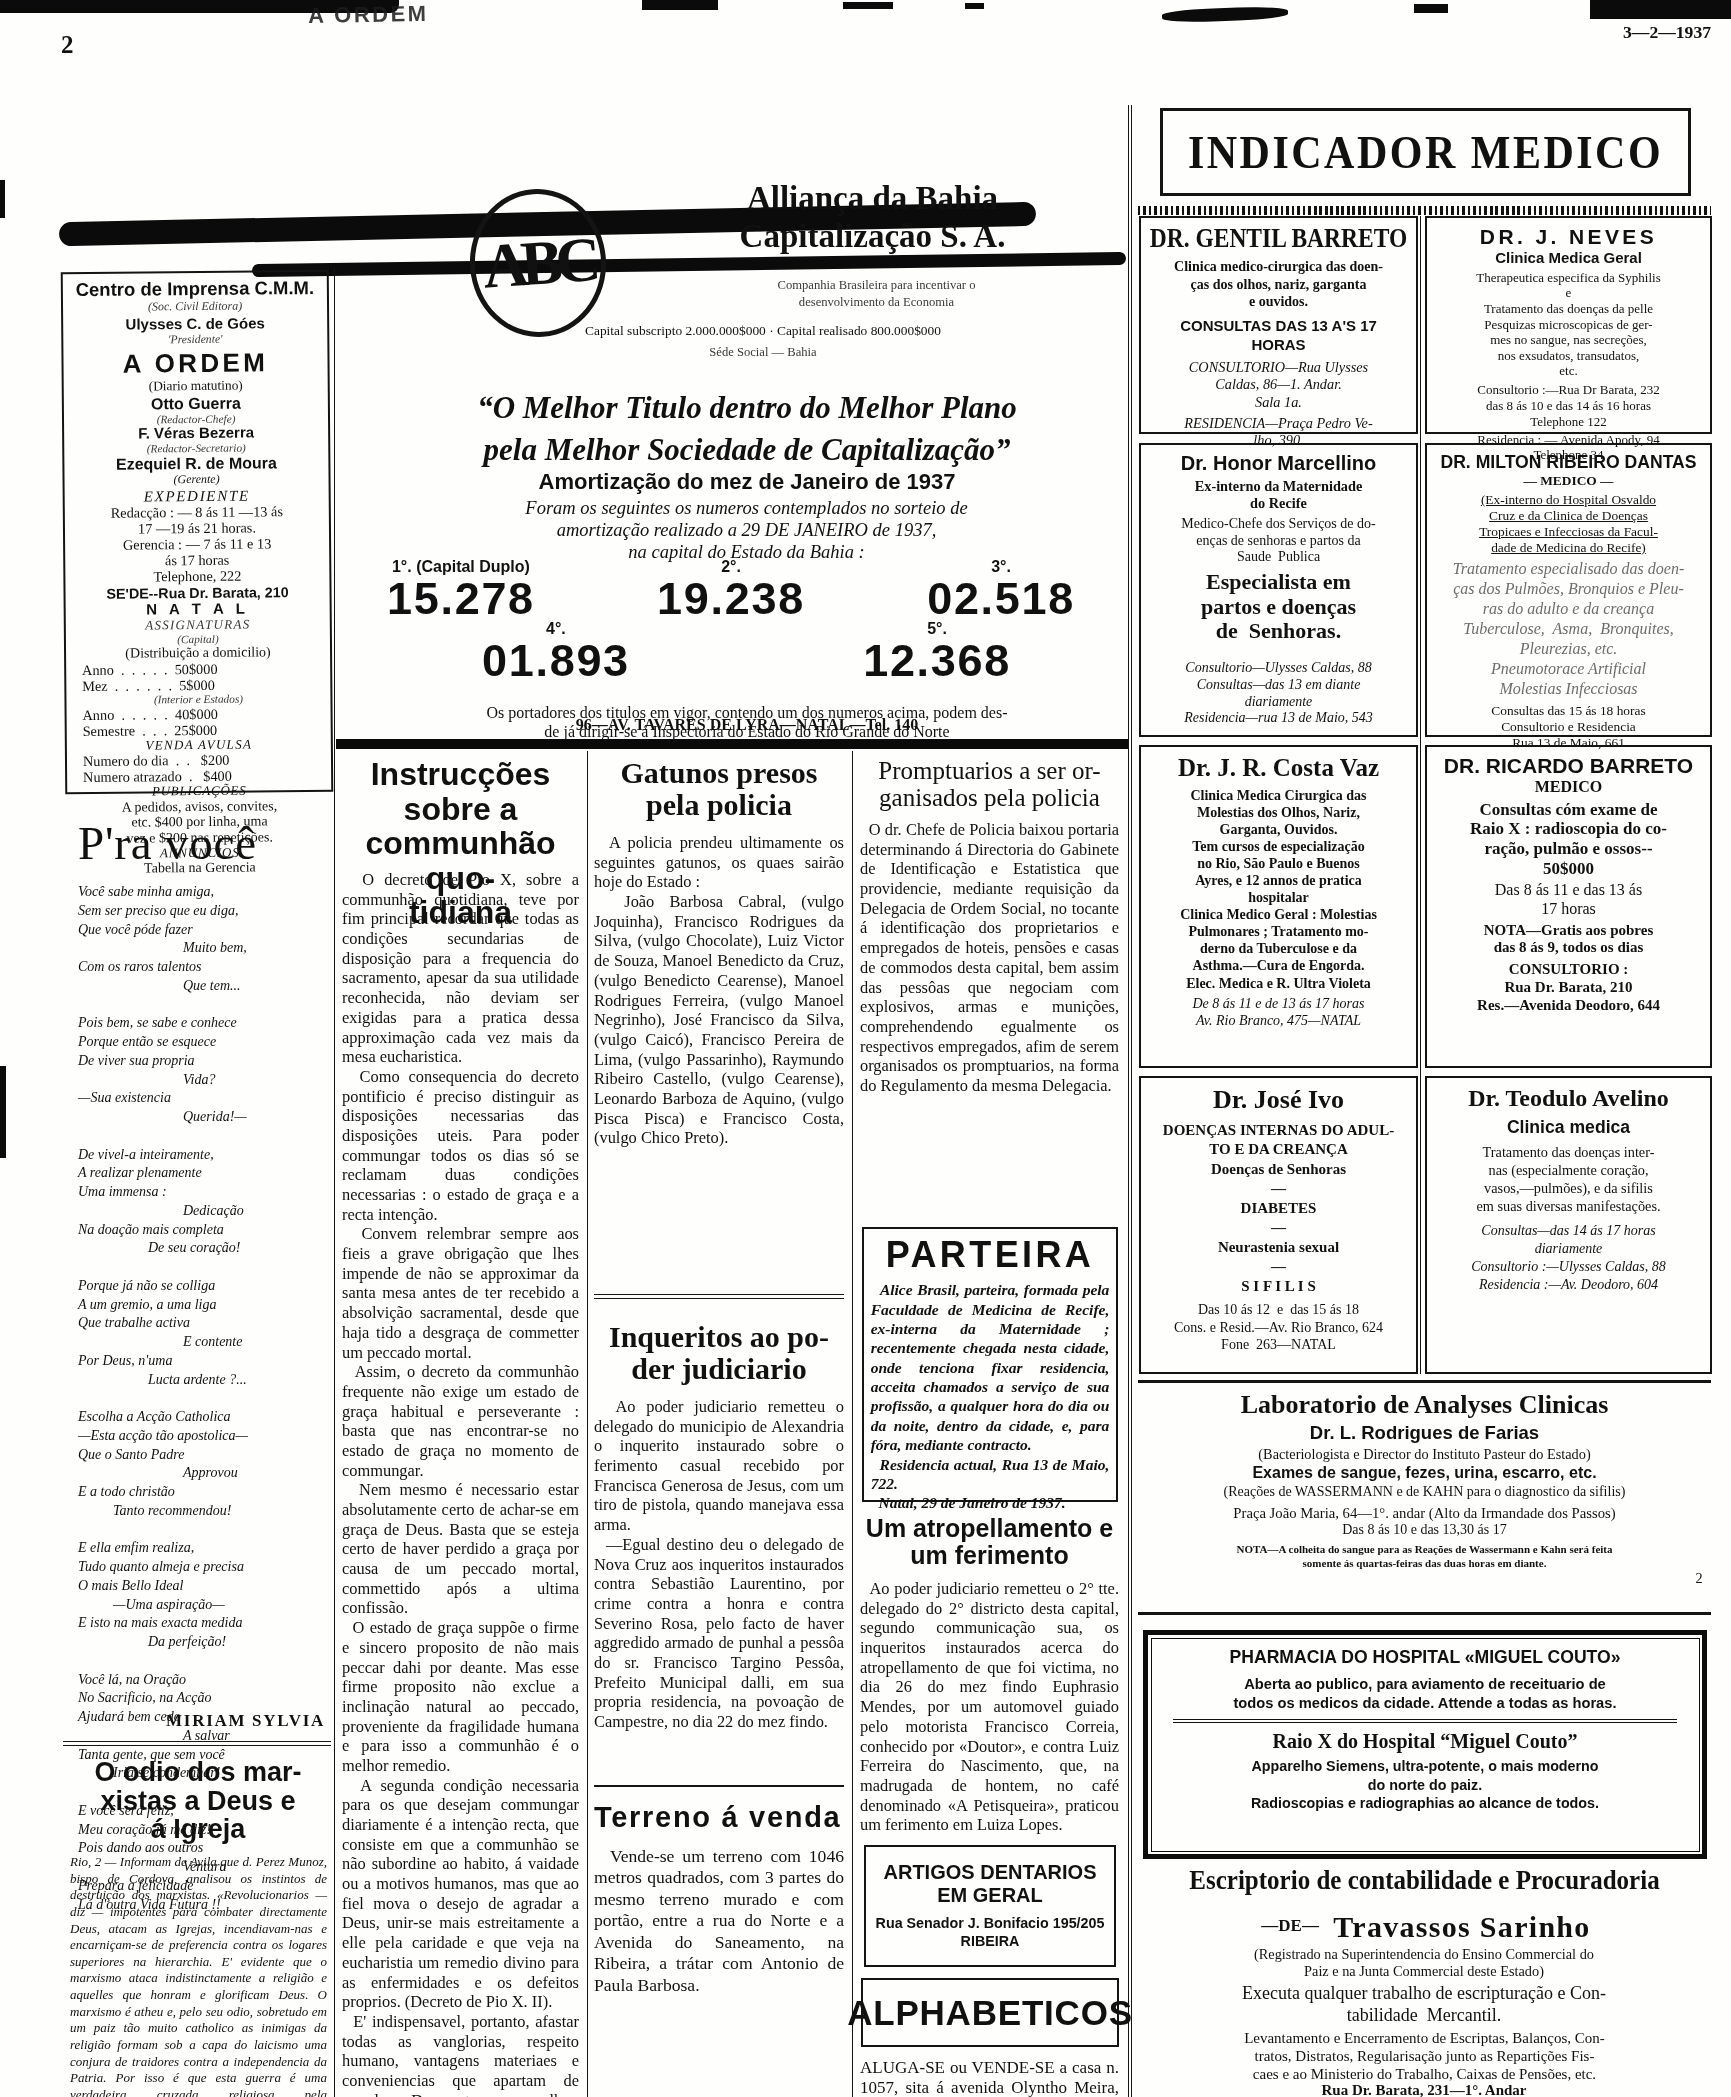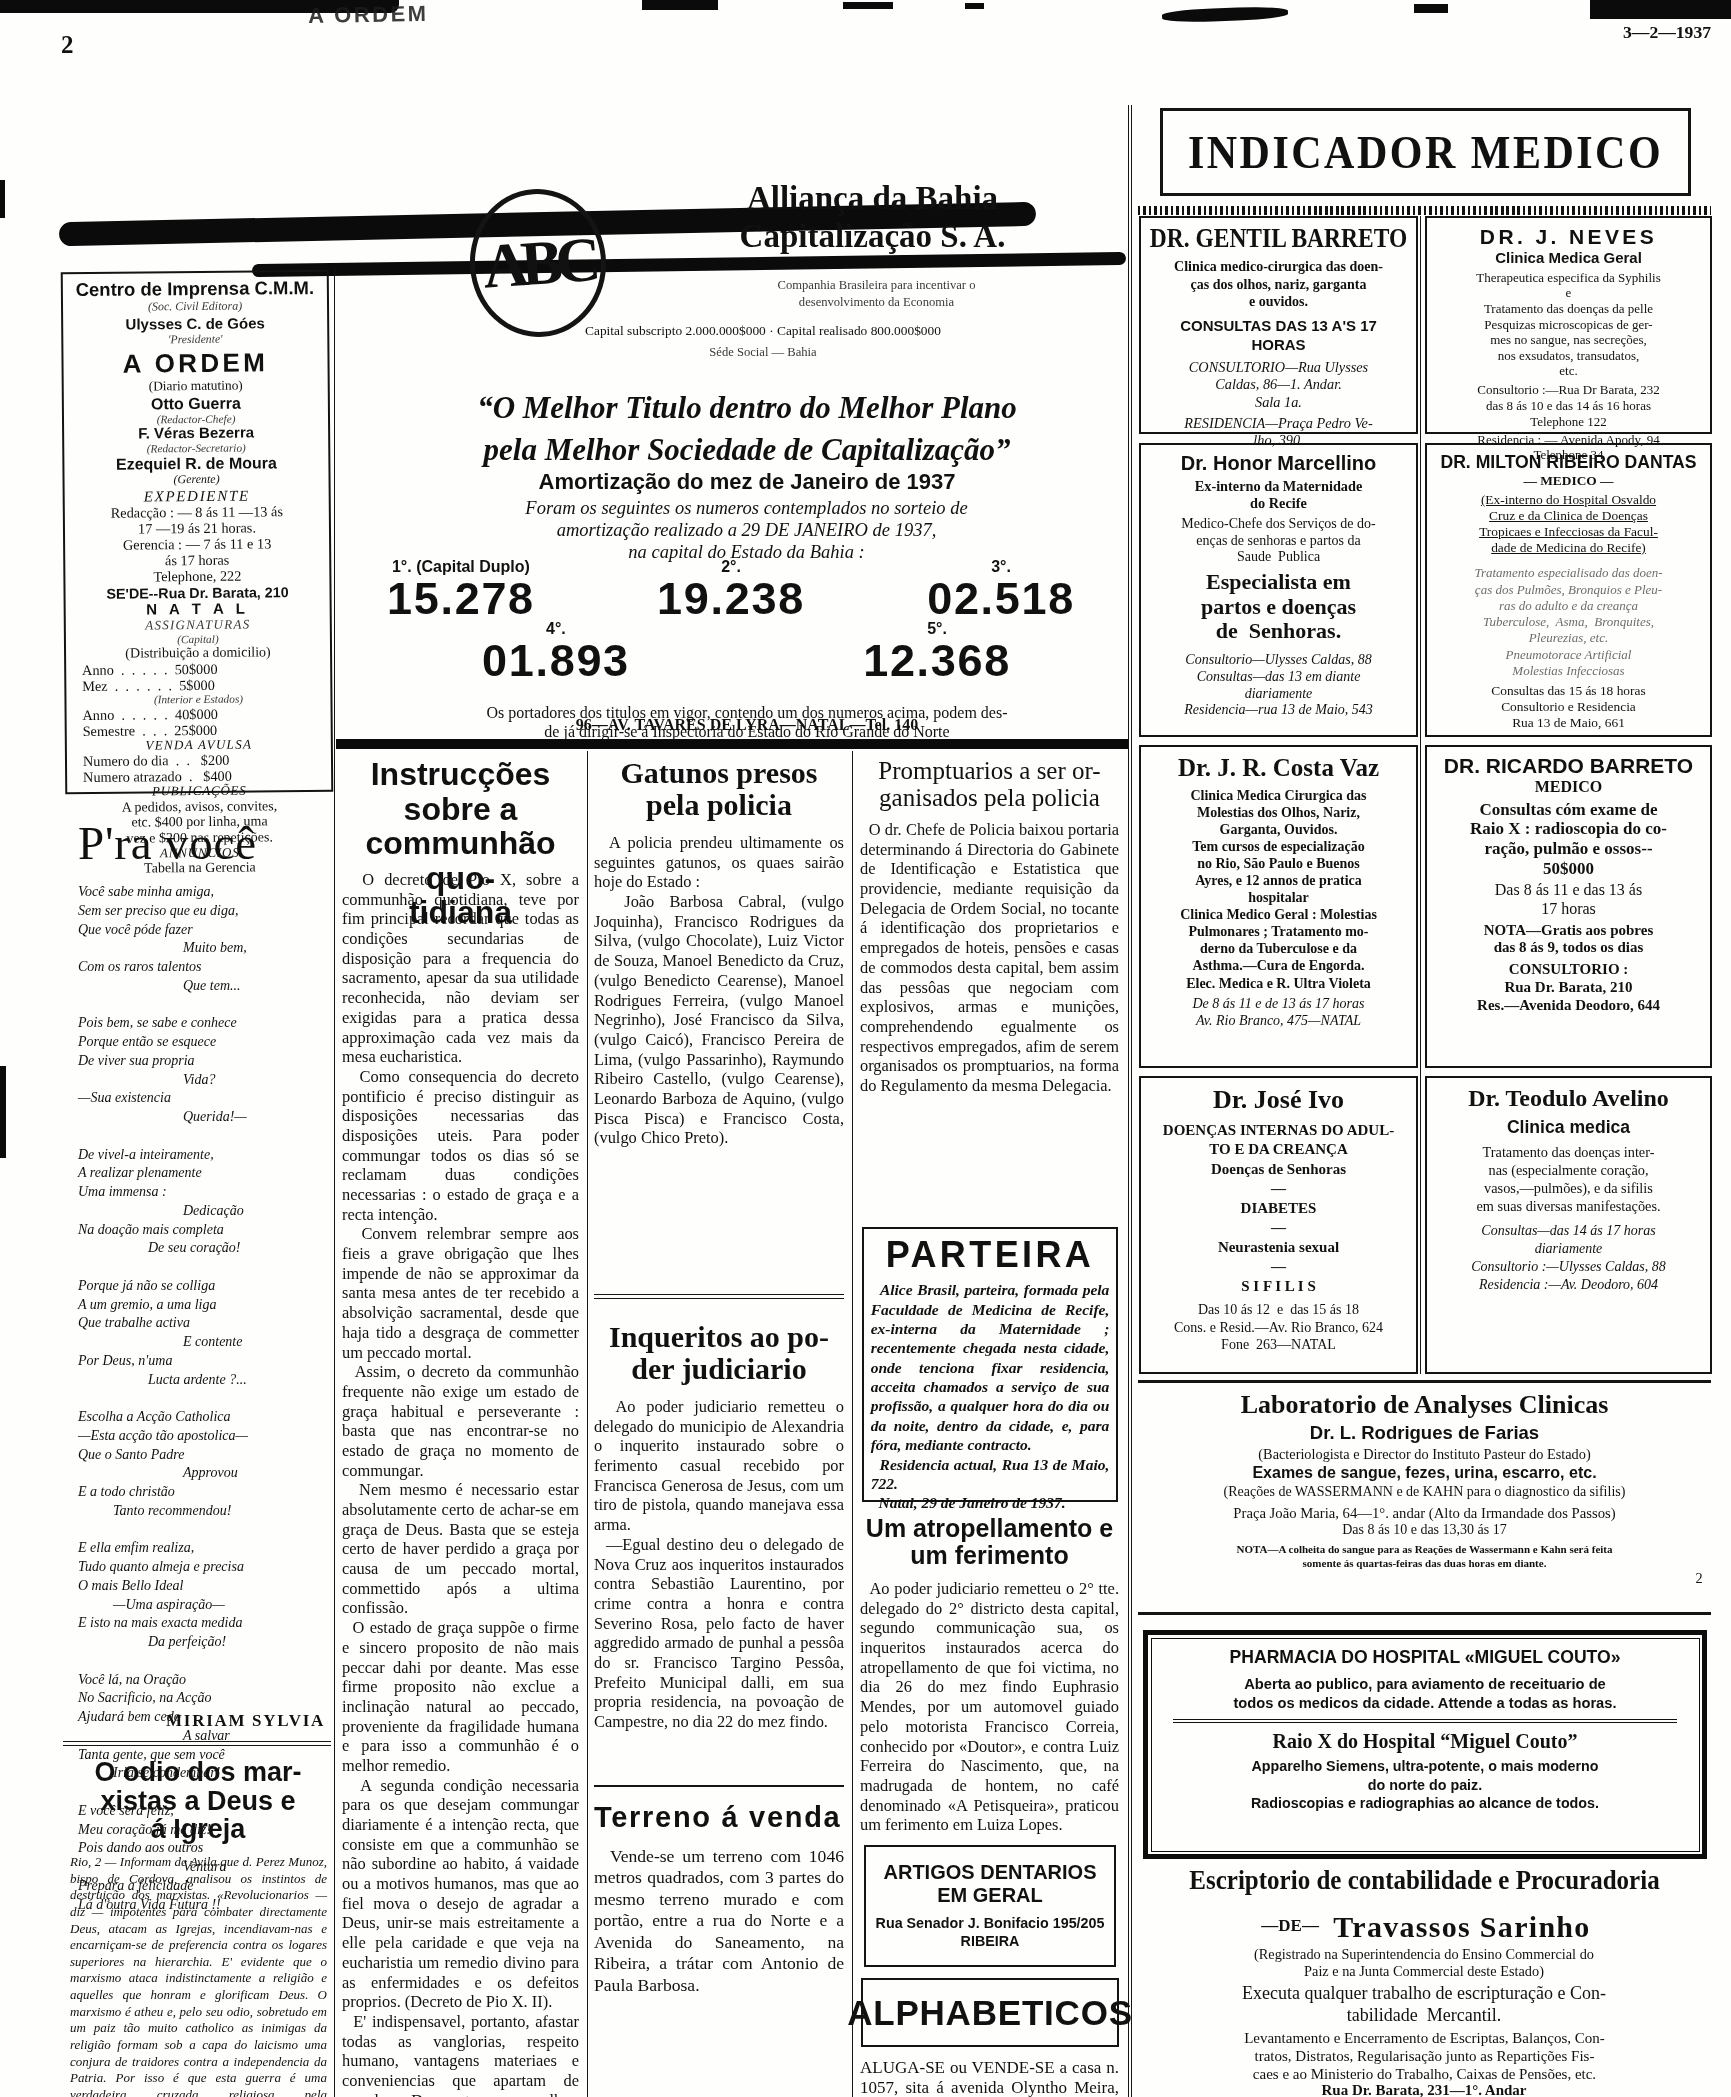--- a/index.html
+++ b/index.html
@@ -340,21 +340,21 @@
   <div class="docbox" style="left:1139px;top:443px;width:279px;height:294px;">
     <div class="dname sans" style="font-size:20px;">Dr. Honor Marcellino</div>
     <div class="pre b" style="font-size:14.3px;line-height:1.2;margin-top:3.4px;">Ex-interno da Maternidade
 do Recife</div>
     <div class="pre" style="font-size:14px;line-height:1.2;margin-top:3.4px;">Medico-Chefe dos Serviços de do-
 enças de senhoras e partos da
 Saude  Publica</div>
     <div class="pre b" style="font-size:22px;line-height:1.1;margin-top:4.2px;">Especialista em
 partos e doenças
 de  Senhoras.</div>
-    <div class="pre i" style="font-size:14px;line-height:1.2;margin-top:9px;">Consultorio—Ulysses Caldas, 88
+    <div class="pre i" style="font-size:14px;line-height:1.2;margin-top:17px;">Consultorio—Ulysses Caldas, 88
 Consultas—das 13 em diante
 diariamente
 Residencia—rua 13 de Maio, 543</div>
   </div>
   <div class="docbox" style="left:1139px;top:745px;width:279px;height:323px;">
     <div class="dname" style="font-size:25px;">Dr. J. R. Costa Vaz</div>
     <div class="pre b" style="font-size:14px;line-height:1.22;margin-top:5px;">Clinica Medica Cirurgica das
 Molestias dos Olhos, Nariz,
 Garganta, Ouvidos.
 Tem cursos de especialização
@@ -401,21 +401,21 @@
     <div class="pre" style="font-size:13px;line-height:1.2;margin-top:2.5px;">Residencia : — Avenida Apody, 94
 Telephone 34</div>
   </div>
   <div class="docbox" style="left:1425px;top:443px;width:287px;height:294px;">
     <div class="dname sans" style="font-size:17.6px;">DR. MILTON RIBEIRO DANTAS</div>
     <div class="b" style="font-size:13.4px;">—  MEDICO  —</div>
     <div class="pre" style="font-size:13.4px;line-height:1.2;margin-top:3.4px;text-decoration:underline;">(Ex-interno do Hospital Osvaldo
 Cruz e da Clinica de Doenças
 Tropicaes e Infecciosas da Facul-
 dade de Medicina do Recife)</div>
-    <div class="pre i fade" style="font-size:13px;line-height:1.25;margin-top:9px;opacity:.75;">Tratamento especialisado das doen-
+    <div class="pre i fade" style="font-size:16px;line-height:1.25;margin-top:3px;opacity:.75;">Tratamento especialisado das doen-
 ças dos Pulmões, Bronquios e Pleu-
 ras do adulto e da creança
 Tuberculose,  Asma,  Bronquites,
 Pleurezias, etc.
 Pneumotorace Artificial
 Molestias Infecciosas</div>
     <div class="pre" style="font-size:13.4px;line-height:1.2;margin-top:3.4px;">Consultas das 15 ás 18 horas
 Consultorio e Residencia
 Rua 13 de Maio, 661</div>
   </div>

